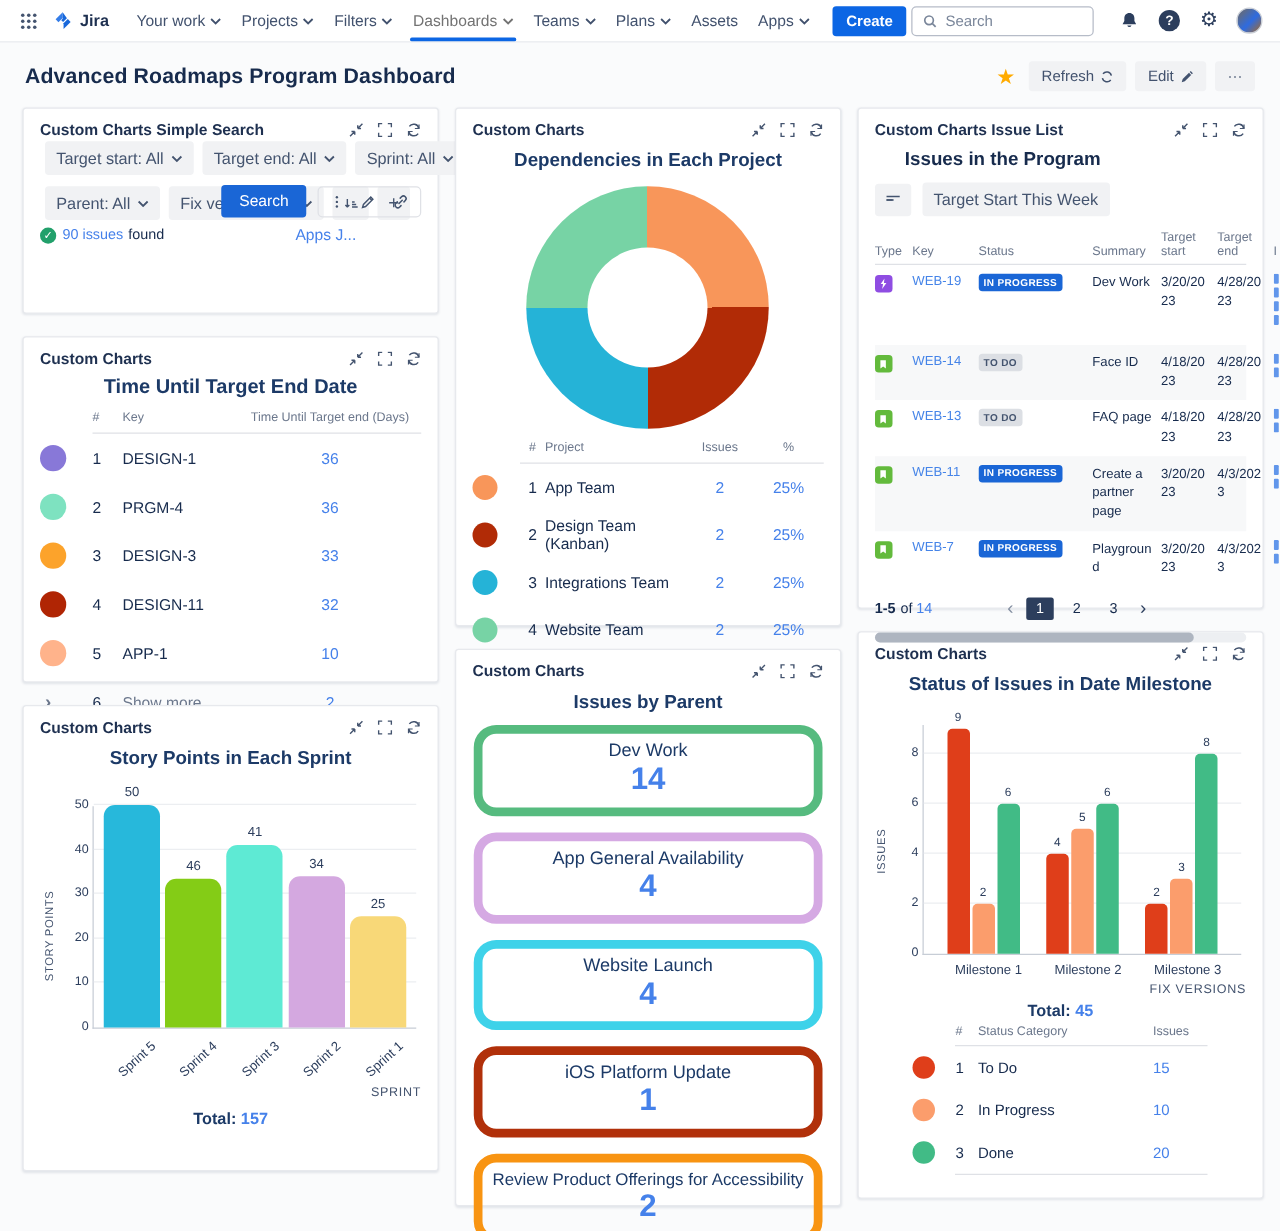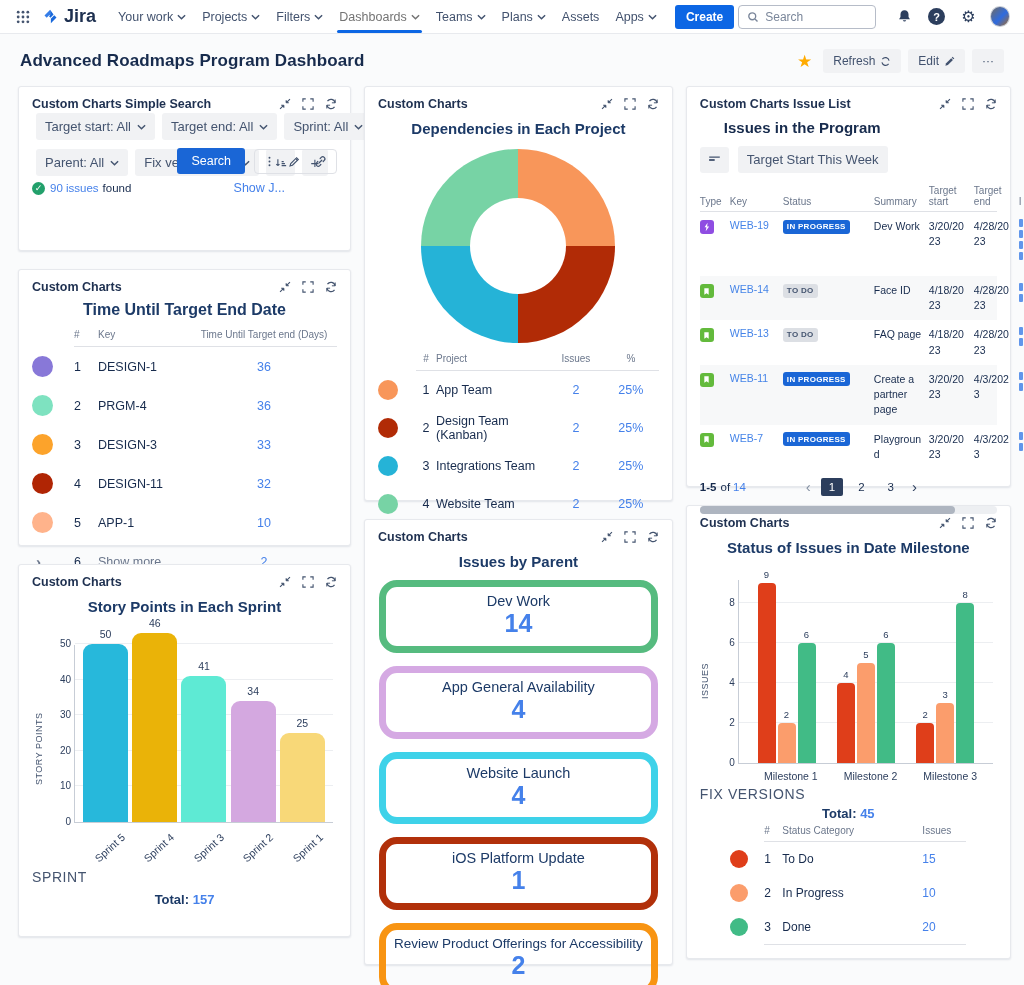--- a/index.html
+++ b/index.html
@@ -2,21 +2,21 @@
 <html><head>
 <meta charset="utf-8">
 <style>
   *{box-sizing:border-box;margin:0;padding:0}
   body{width:1024px;height:985px;overflow:hidden;background:#FAFBFC;color:#172B4D;
        font-family:"Liberation Sans",sans-serif;-webkit-font-smoothing:antialiased}
   svg{display:block}
   
   .topnav{display:flex;align-items:center;height:34px;background:#fff;border-bottom:1px solid #E8EAEE;padding:0 14px 0 10px;gap:2px}
   .appgrid{padding:4px 6px;color:#44546F;cursor:pointer}
-  .logo{display:flex;align-items:center;gap:5px;margin:0 12px 0 4px;font-weight:bold;font-size:18px;color:#1E3050}
+  .logo{display:flex;align-items:center;gap:5px;margin:0 12px 0 4px;font-weight:bold;font-size:13px;color:#1E3050}
   .nav-item{display:flex;align-items:center;gap:4px;font-size:12.5px;font-weight:500;color:#42526E;padding:9px 8px;cursor:pointer;position:relative;white-space:nowrap}
   .nav-item.active{color:#737373}
   .nav-item.active::after{content:"";position:absolute;left:6px;right:6px;bottom:0;height:2.5px;background:#0C66E4;border-radius:2px}
   .create-btn{background:#0C66E4;color:#fff;font-size:12px;font-weight:600;padding:5px 11px;border-radius:3px;margin-left:8px;cursor:pointer}
   .tn-spacer{flex:1}
   .search-box{display:flex;align-items:center;gap:6px;width:148px;height:24px;border:1px solid #B6BCC8;border-radius:4px;padding:0 8px;color:#7A869A;font-size:12px;background:#fff;margin-right:12px}
   .tn-icon{color:#2C3E5D;margin:0 7px;cursor:pointer;display:flex;align-items:center}
   .help-circle{width:17px;height:17px;border-radius:50%;background:#2C3E5D;color:#fff;font-size:11px;font-weight:bold;display:flex;align-items:center;justify-content:center}
   .gear{font-size:16px;line-height:1}
   .avatar{width:21px;height:21px;border-radius:50%;background:linear-gradient(135deg,#5B6B8C 20%,#2E6BE0 55%,#8C6B4F 90%);margin-left:6px;border:1px solid #C9CED6}
@@ -76,21 +76,21 @@
   .sp-plot{position:relative;height:178px;border-left:1.5px solid #C7CDD6;border-bottom:1.5px solid #C7CDD6;margin-left:26px;margin-top:16px}
   .gridline{position:absolute;left:0;right:0;height:1px;background:#ECEEF1}
   .ytick{position:absolute;left:-26px;width:22px;text-align:right;font-size:10px;color:#2C3E5D;transform:translateY(5px)}
   .sp-bars{position:absolute;inset:0;display:flex;align-items:flex-end;justify-content:space-around;padding:0 6px}
   .sp-cell{position:relative;width:45px;display:flex;justify-content:center}
   .sp-bar{width:45px;border-radius:9px 9px 0 0;position:relative}
   .bar-val{position:absolute;top:-16px;width:100%;text-align:center;font-size:10.5px;color:#2C3E5D}
   .sp-xlabels{display:flex;justify-content:space-around;padding:0 6px;margin-left:26px;height:46px}
   .sp-xl{width:45px;position:relative}
   .sp-xl span{position:absolute;top:8px;right:8px;font-size:10.5px;color:#2C3E5D;transform:rotate(-42deg);transform-origin:top right;white-space:nowrap}
-  .axis-title{text-align:left;font-size:14px;color:#44546F;letter-spacing:.6px}
+  .axis-title{text-align:right;font-size:10px;color:#44546F;letter-spacing:.6px}
   .chart-total{text-align:center;font-size:13px;margin-top:7px}
   .chart-total b{font-weight:bold;color:#1C3A67}
   
   .pbox{border:7px solid #ccc;border-radius:18px;text-align:center;padding:6px 8px 8px;margin:0 1px 13px}
   .pbox-label{font-size:14.5px;color:#1C3A67;white-space:nowrap;overflow:hidden}
   .pbox-val{font-size:25px;font-weight:bold;color:#4581EA;line-height:1.15}
   
   .il-title{font-size:15px;font-weight:bold;margin:8px 0 10px 24px}
   .il-filter{display:flex;align-items:center;gap:9px;margin-bottom:12px}
   .fbtn{background:#F1F2F4;border-radius:3px;padding:7px 8px;color:#44546F;cursor:pointer}
@@ -333,21 +333,21 @@
                 <path d="M7.6 4.3l1.3-1.3a2.6 2.6 0 0 1 3.7 3.7L11.3 8"></path>
                 <path d="M8.4 11.7l-1.3 1.3a2.6 2.6 0 0 1-3.7-3.7L4.7 8"></path>
               </svg>
             </span>
         </span>
       </div>
       <div class="ss-bottom">
         <span class="check-dot">✓</span>
         <span class="blue">90 issues</span>
         <span style="margin-left:4px">found</span>
-        <span class="show-link">Show J...</span>
+        <span class="show-link">Apps J...</span>
       </div>
     </div>
 
     <div class="panel" style="height:277px">
       <div class="panel-head">
         <span class="panel-title">Custom Charts</span>
         <span class="panel-icons">
             <span class="picon">
               <svg width="12" height="12" viewBox="0 0 16 16" fill="none" stroke="currentColor" stroke-width="1.5">
                 <path d="M9.6 6.4 14.6 1.4M9.6 6.4V2.9M9.6 6.4h3.5M6.4 9.6l-5 5M6.4 9.6v3.5M6.4 9.6H2.9"></path>
@@ -469,21 +469,21 @@
               <span class="ytick" style="bottom: 142.4px;">40</span>
               <div class="gridline" style="bottom: 178px;"></div>
               <span class="ytick" style="bottom: 178px;">50</span>
               <div class="sp-bars">
                 <div class="sp-cell">
                   <div class="sp-bar" style="height: 178px; background: rgb(39, 184, 219);">
                     <span class="bar-val">50</span>
                   </div>
                 </div>
                 <div class="sp-cell">
-                  <div class="sp-bar" style="height: 189px; background: #eab308;">
+                  <div class="sp-bar" style="height: 119px; background: #84cc16;">
                     <span class="bar-val">46</span>
                   </div>
                 </div>
                 <div class="sp-cell">
                   <div class="sp-bar" style="height: 145.96px; background: #5eead4;">
                     <span class="bar-val">41</span>
                   </div>
                 </div>
                 <div class="sp-cell">
                   <div class="sp-bar" style="height: 121.04px; background: rgb(212, 168, 224);">

